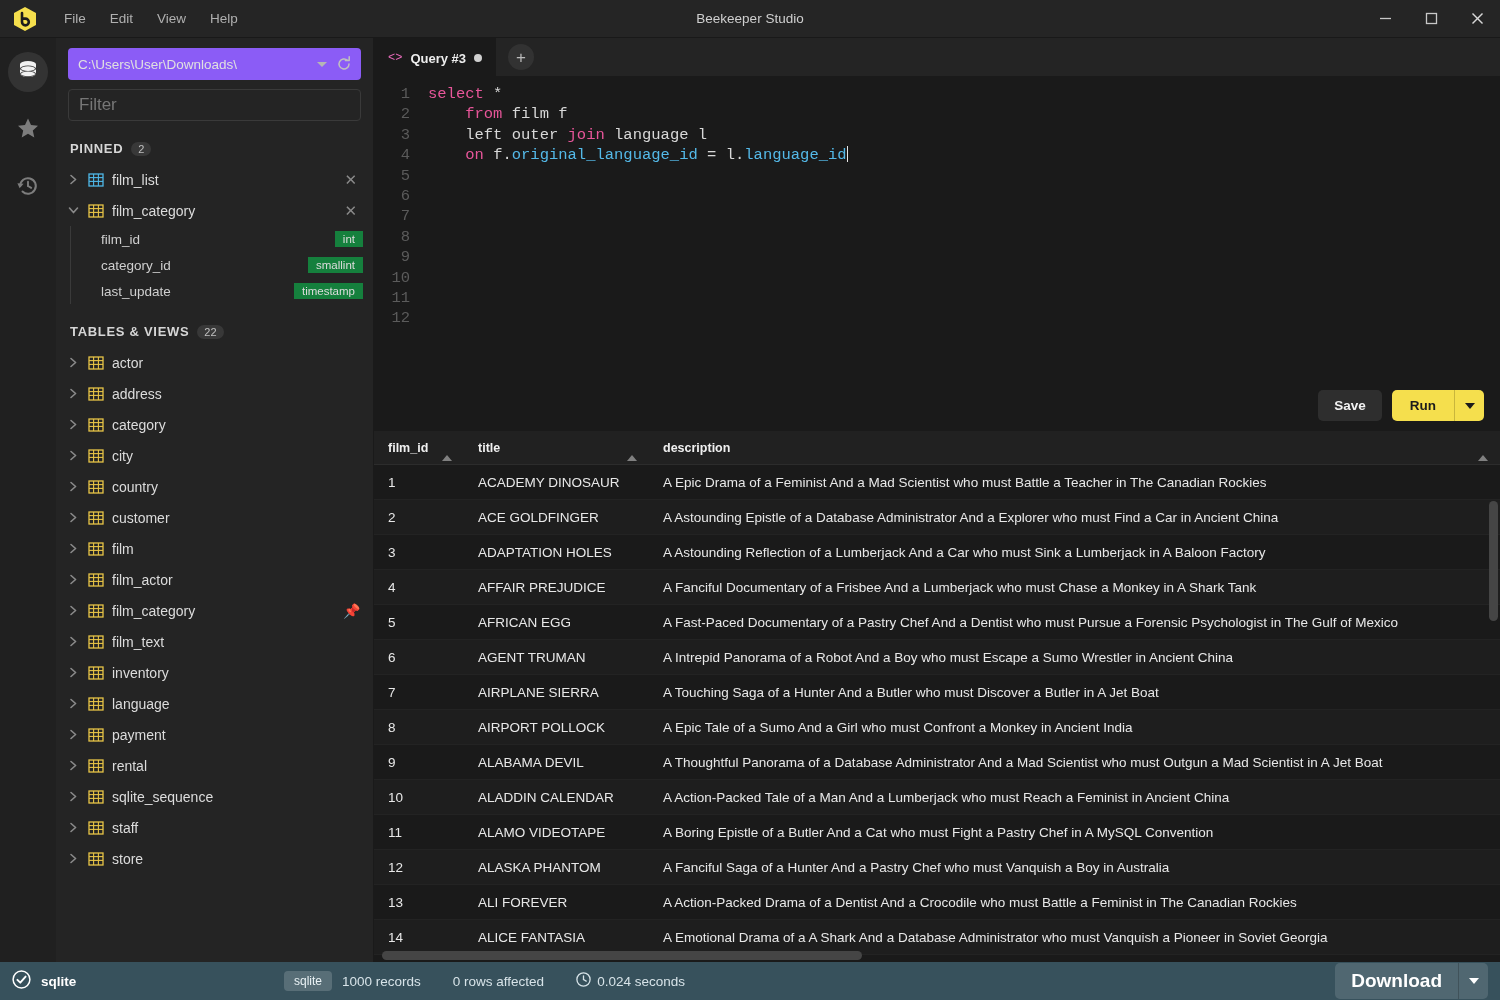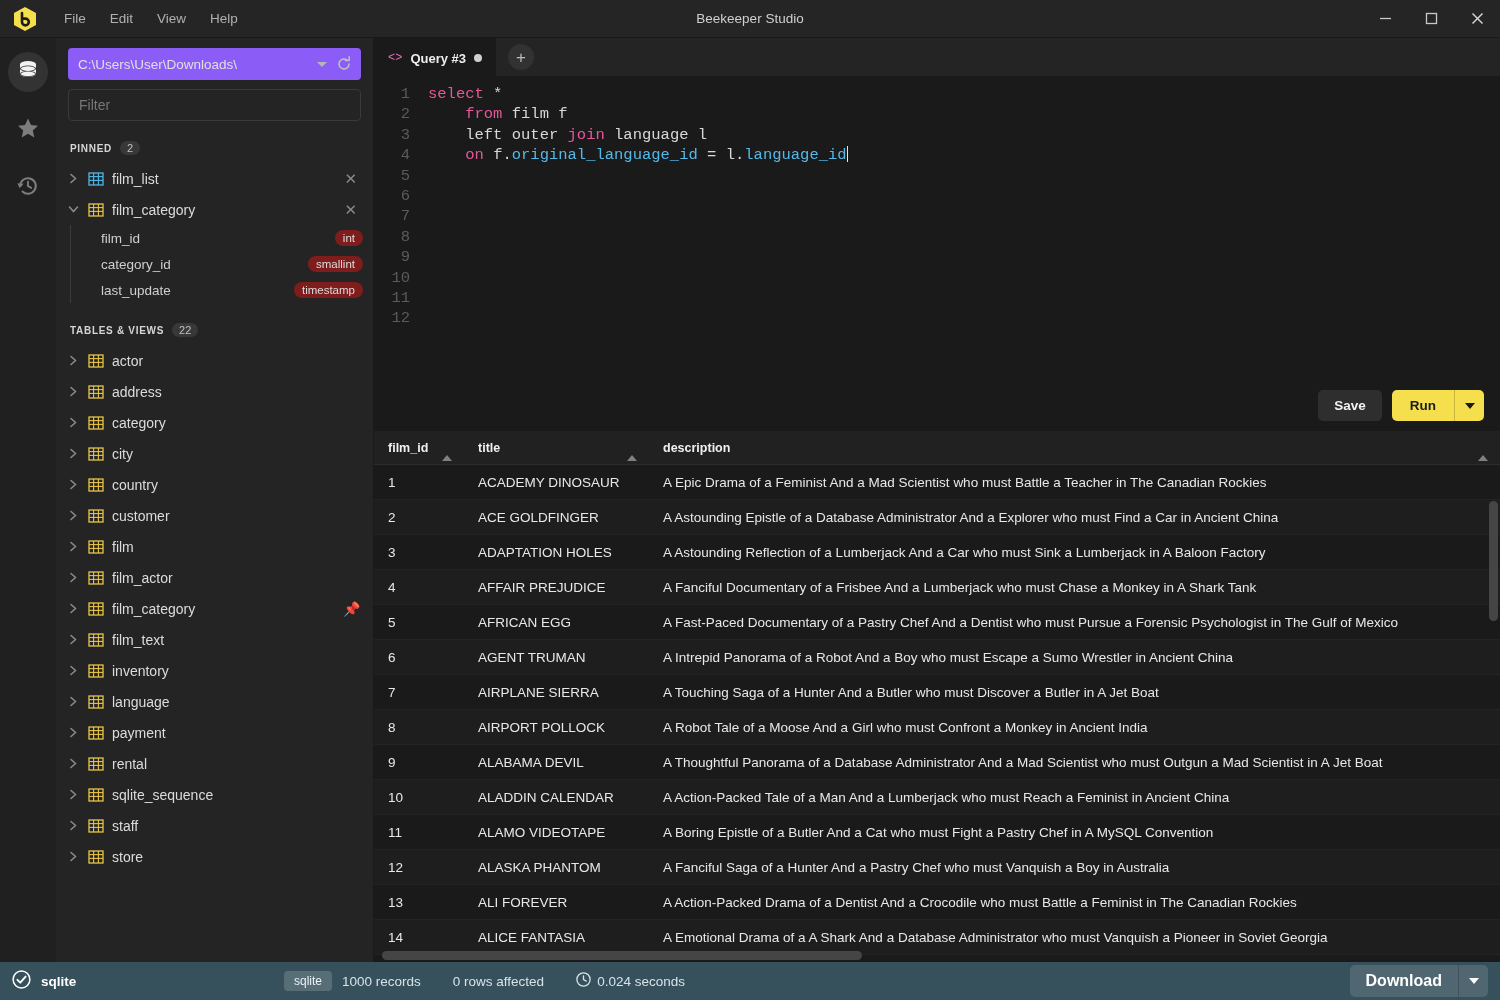--- a/index.html
+++ b/index.html
@@ -70,30 +70,30 @@
   .conn-text { color: #e0e0e0; font-size: 13.5px; flex:1; white-space:nowrap; overflow:hidden; }
   .caret { width:0;height:0;border-left:5px solid transparent;border-right:5px solid transparent;border-top:5px solid #b5b5b5; }
   .refresh-btn { width:22px;height:22px; display:flex;align-items:center;justify-content:center; }
   .filter-box {
     margin-top: 9px; height: 32px; background: transparent;
     border: 1px solid #3a3a3a; border-radius: 4px;
     display:flex; align-items:center; padding: 0 10px;
   }
   .filter-input {
     background: transparent; border: none; outline: none;
-    color: #f0abfc; font-size: 14px; width:100%;
+    color: #f0abfc; font-size: 17px; width:100%;
     font-family: "Liberation Sans", sans-serif;
   }
   .filter-input::placeholder { color: #777; }
 
   .section-head {
     display: flex; align-items: center; gap: 8px;
     padding: 14px 14px 8px 14px;
   }
-  .section-title { color:#d6d6d6; font-size: 10px; font-weight:bold; letter-spacing:0.7px; }
+  .section-title { color:#d6d6d6; font-size: 13px; font-weight:bold; letter-spacing:0.7px; }
   .count-badge {
     background:#383838; color:#c0c0c0; font-size:11px;
     border-radius: 9px; padding: 1px 7px; min-width: 20px; text-align:center;
   }
 
   .tree-row {
     display:flex; align-items:center; height: 31px;
     padding: 0 12px 0 10px; gap: 8px; position: relative;
   }
   .chev { width: 14px; display:flex; align-items:center; justify-content:center; color:#8a8a8a; }
@@ -102,22 +102,22 @@
   .row-x { color:#8a8a8a; font-size:15px; line-height:1; padding:2px 4px; }
   .pin-icon { font-size: 14px; }
 
   .col-row {
     display:flex; align-items:center; height: 26px;
     padding-left: 30px; padding-right: 10px; gap:8px;
     margin-left: 14px; border-left: 1px solid #3a3a3a;
   }
   .col-name { color:#cfcfcf; font-size:13.5px; flex:1; }
   .type-chip {
-    background:#7f1d1d; color:#dcdcdc; font-size:11.5px;
-    padding: 2px 8px; border-radius: 8px;
+    background:#15803d; color:#dcdcdc; font-size:11.5px;
+    padding: 2px 8px; border-radius: 0;
   }
 
   .pinned-block { padding-bottom: 6px; }
   .tables-block { flex:1; min-height:0; overflow-y:auto; position:relative; padding-bottom:10px; }
   .tables-block::-webkit-scrollbar { width: 8px; }
   .tables-block::-webkit-scrollbar-thumb { background:#4a4a4a; border-radius:4px; }
   .tables-block::-webkit-scrollbar-track { background:transparent; }
 
   
   .main { flex: 1; display:flex; flex-direction:column; min-width:0; background:#1c1c1c; }
@@ -216,21 +216,21 @@
   .sb-db { color:#ffffff; font-size:13.5px; font-weight:bold; }
   .sb-chip {
     background: rgba(255,255,255,0.17); color:#eaf2f5; font-size:12px;
     padding:3px 10px; border-radius:4px;
   }
   .sb-stats { display:flex; align-items:center; gap:32px; color:#d7e3e8; font-size:13.5px; }
   .sb-stat { display:flex; align-items:center; gap:6px; }
   .sb-right { margin-left:auto; display:flex; align-items:stretch; }
   .btn-dl {
     background: rgba(255,255,255,0.13); color:#ffffff; font-weight:bold;
-    font-size:16px; border:none; padding: 7px 16px;
+    font-size:19px; border:none; padding: 7px 16px;
     border-radius:5px 0 0 5px; cursor:pointer;
     font-family:"Liberation Sans", sans-serif;
     text-align:center;
   }
   .btn-dl-caret {
     background: rgba(255,255,255,0.13); width:30px;
     display:flex;align-items:center;justify-content:center;
     border-left:1px solid rgba(0,0,0,0.2); border-radius:0 5px 5px 0; cursor:pointer;
   }
   .caret-white { width:0;height:0;border-left:5px solid transparent;border-right:5px solid transparent;border-top:6px solid #ffffff; }
@@ -772,21 +772,21 @@
                 <div class="cell c-desc">A Intrepid Panorama of a Robot And a Boy who must Escape a Sumo Wrestler in Ancient China</div>
               </div>
               <div class="row odd">
                 <div class="cell c-id">7</div>
                 <div class="cell c-title">AIRPLANE SIERRA</div>
                 <div class="cell c-desc">A Touching Saga of a Hunter And a Butler who must Discover a Butler in A Jet Boat</div>
               </div>
               <div class="row even">
                 <div class="cell c-id">8</div>
                 <div class="cell c-title">AIRPORT POLLOCK</div>
-                <div class="cell c-desc">A Robot Tale of a Moose And a Girl who must Confront a Monkey in Ancient India</div>
+                <div class="cell c-desc">A Epic Tale of a Sumo And a Girl who must Confront a Monkey in Ancient India</div>
               </div>
               <div class="row odd">
                 <div class="cell c-id">9</div>
                 <div class="cell c-title">ALABAMA DEVIL</div>
                 <div class="cell c-desc">A Thoughtful Panorama of a Database Administrator And a Mad Scientist who must Outgun a Mad Scientist in A Jet Boat</div>
               </div>
               <div class="row even">
                 <div class="cell c-id">10</div>
                 <div class="cell c-title">ALADDIN CALENDAR</div>
                 <div class="cell c-desc">A Action-Packed Tale of a Man And a Lumberjack who must Reach a Feminist in Ancient China</div>

